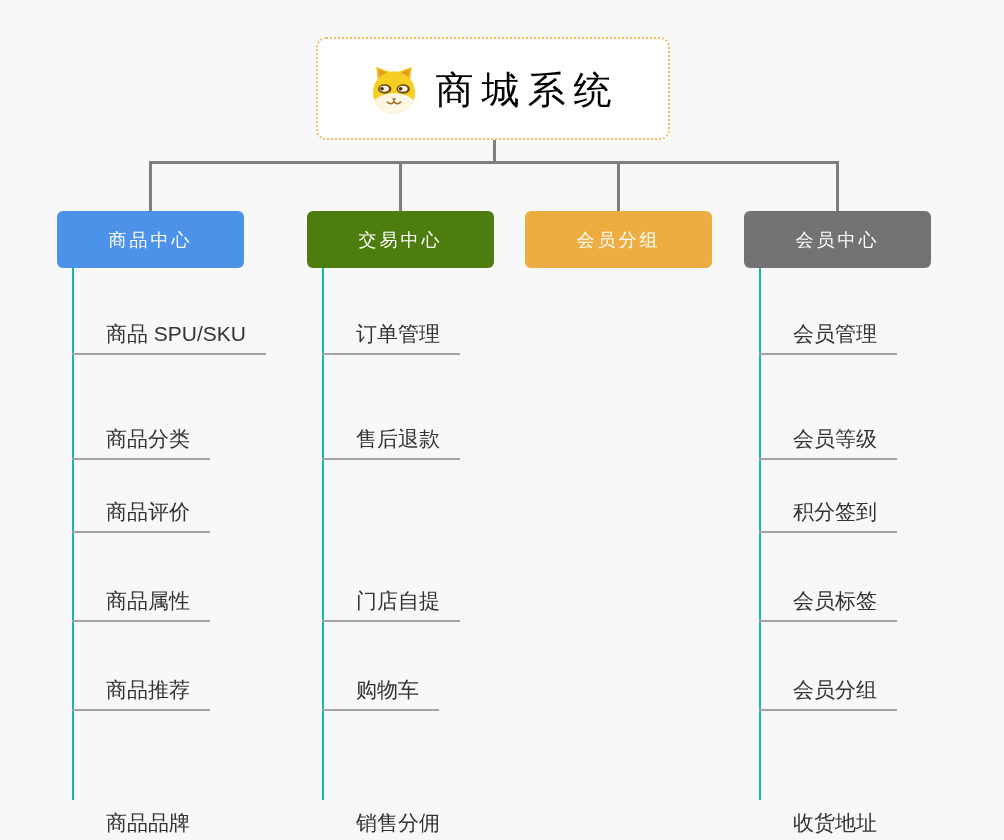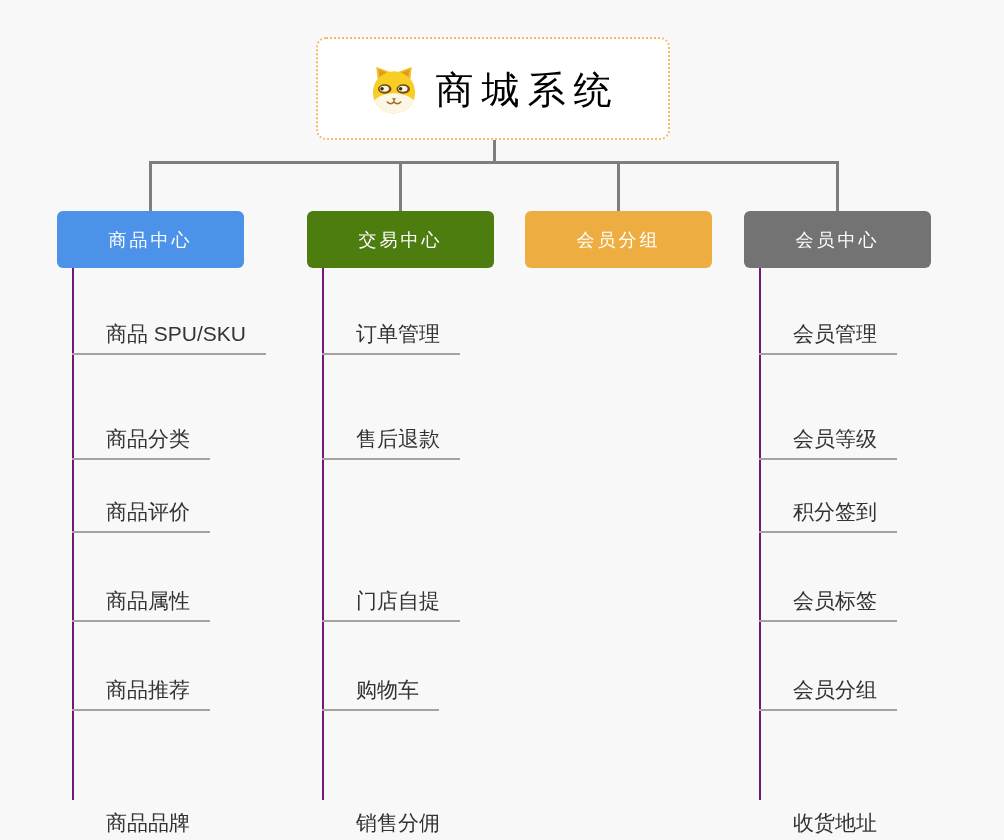--- a/index.html
+++ b/index.html
@@ -40,21 +40,21 @@
     white-space:nowrap;cursor:default;
   }
   .branch-header.b0{left:57px;}
   .branch-header.b1{left:307px;}
   .branch-header.b2{left:525px;}
   .branch-header.b3{left:744px;}
 
   
   .branch-col{
     position:absolute;top:268px;height:532px;width:230px;
-    border-left:2px solid #701a75;
+    border-left:2px solid #14b8a6;
   }
   .branch-col.c0{left:72px;}
   .branch-col.c1{left:322px;}
   .branch-col.c2{left:540px;}
   .branch-col.c3{left:759px;}
 
   .branch-item{
     position:absolute;left:-2px;
     display:inline-block;white-space:nowrap;
     font-size:21px;color:#333333;line-height:30px;

